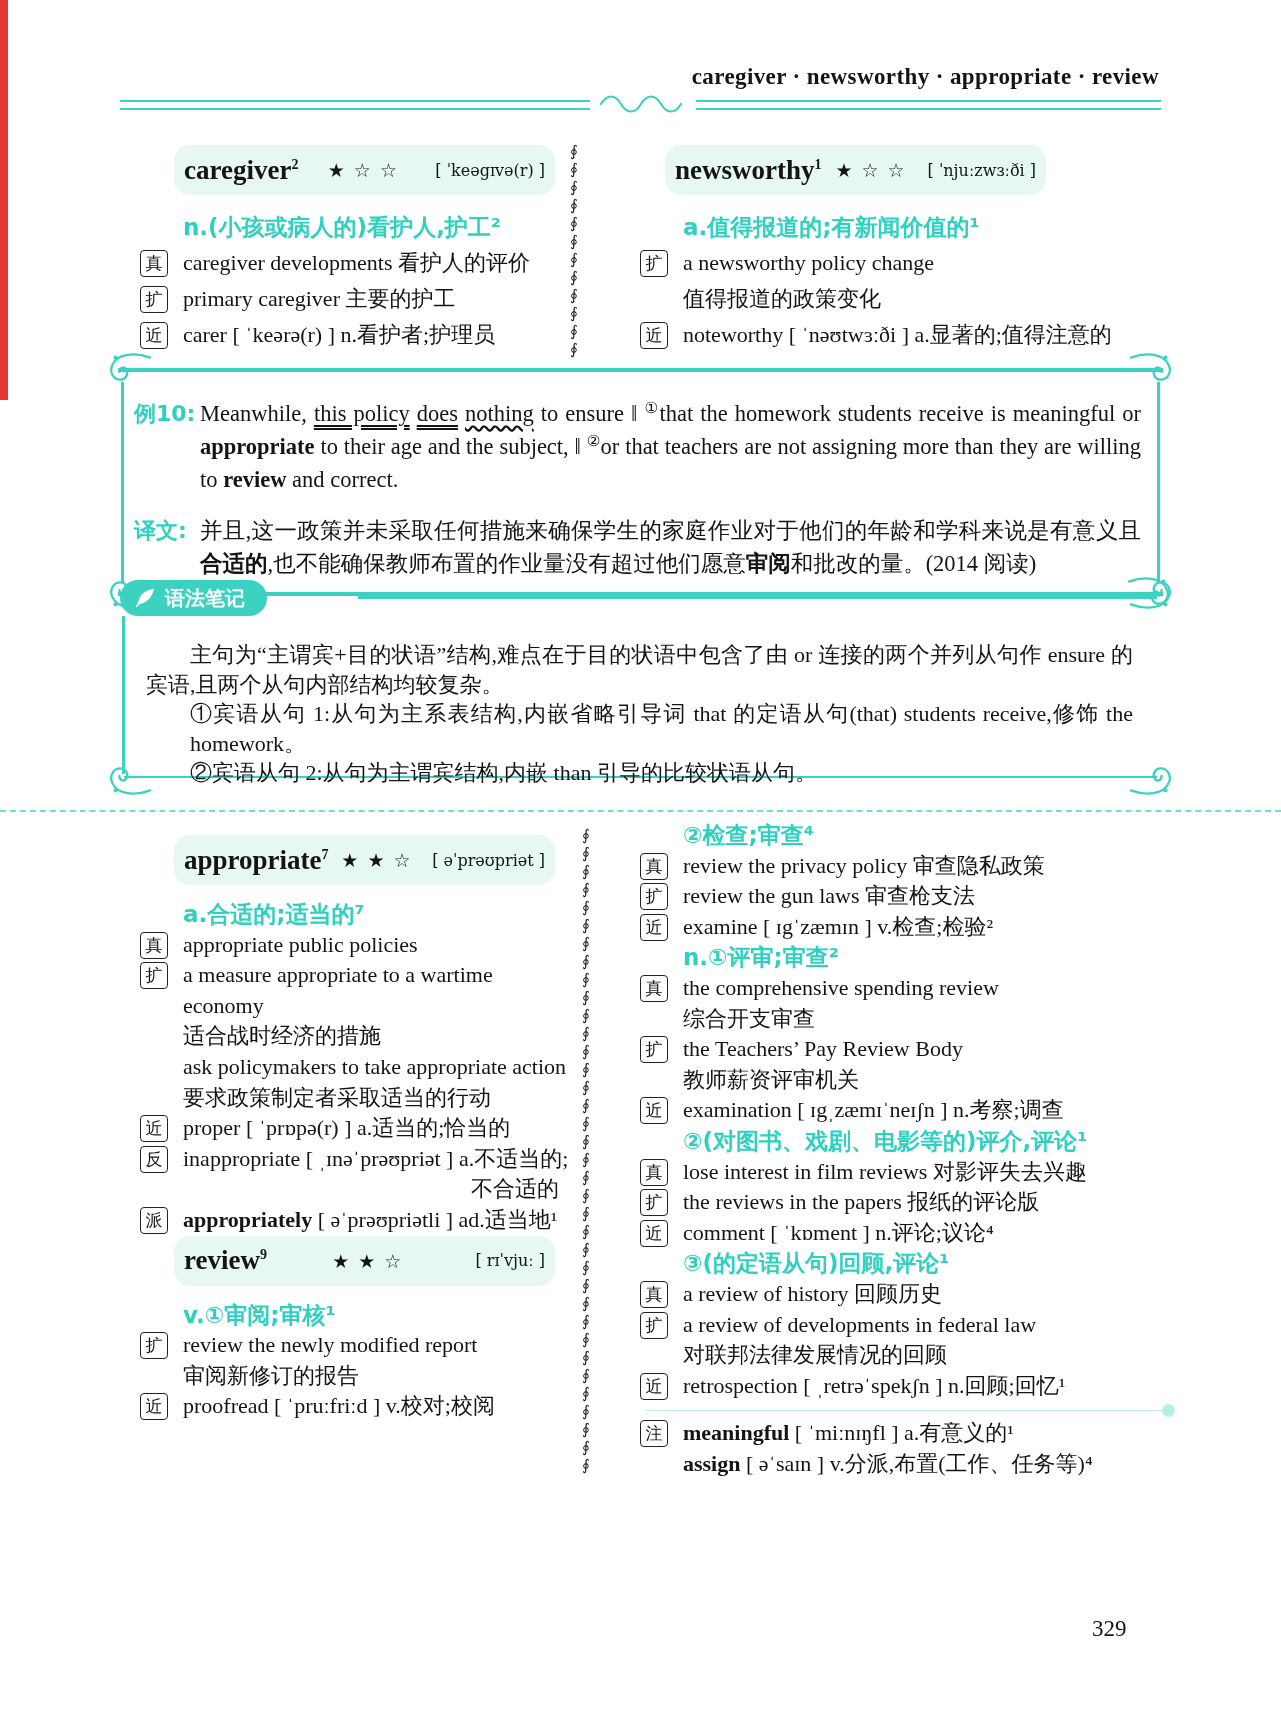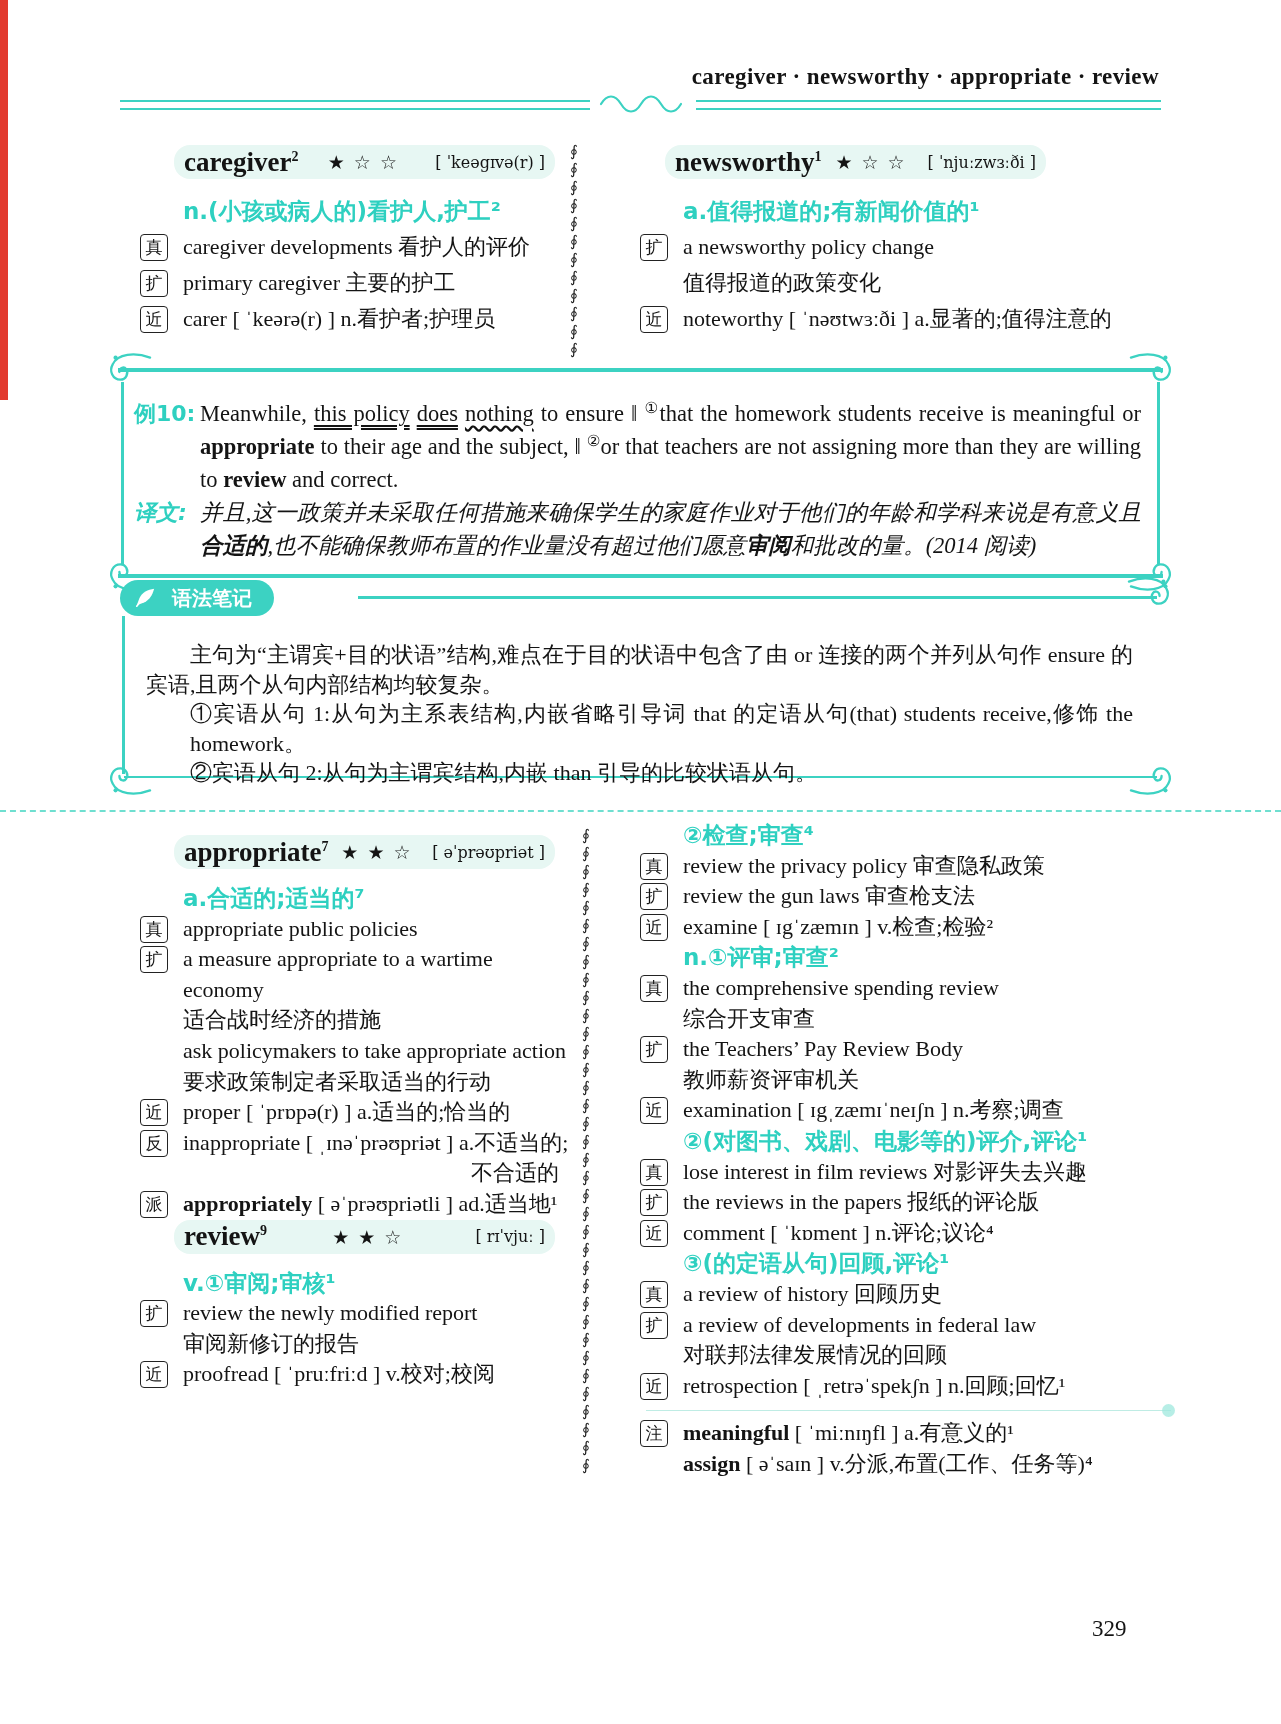--- a/index.html
+++ b/index.html
@@ -13,21 +13,21 @@
   .header-title{position:absolute;top:64px;right:122px;font-size:23px;font-weight:bold;letter-spacing:.4px;}
   .header-rule{position:absolute;top:100px;left:120px;width:1041px;height:6px;
                border-top:2px solid #3cd2c2;border-bottom:2px solid #3cd2c2;}
   .header-wave{position:absolute;top:-8px;left:470px;background:#fff;padding:0 8px;line-height:0;}
 
   
   .colsep{position:absolute;color:#1c1c1c;font-family:"DejaVu Sans",sans-serif;
           font-size:15px;line-height:18px;white-space:pre;text-align:center;}
 
   
-  .entry-head{height:34px;background:#e7f7f3;border-radius:16px;display:flex;align-items:center;
+  .entry-head{height:50px;background:#e7f7f3;border-radius:16px;display:flex;align-items:center;
               justify-content:space-between;padding:0 10px;box-sizing:border-box;}
   .entry-head .word{font-size:27px;font-weight:bold;white-space:nowrap;}
   .entry-head .word sup{font-size:14px;font-weight:bold;}
   .entry-head .stars{font-size:19px;letter-spacing:9px;font-family:"DejaVu Sans",sans-serif;white-space:nowrap;}
   .entry-head .ipa{font-size:16px;font-family:"DejaVu Serif",serif;white-space:nowrap;}
 
   
   .rows{margin-top:14px;}
   .row{display:flex;align-items:flex-start;font-size:22px;line-height:36px;}
   .tight .row{line-height:30.6px;}
@@ -56,21 +56,21 @@
   
   .curl{position:absolute;width:46px;height:38px;line-height:0;}
   .curl.tl{left:-12px;top:-22px;}
   .curl.tr{right:-12px;top:-22px;transform:scaleX(-1);}
   .curl.bl{left:-12px;bottom:-20px;transform:scaleY(-1);}
   .curl.br{right:-12px;bottom:-20px;transform:scale(-1,-1);}
 
   
   .grammar{position:absolute;left:118px;top:580px;width:1045px;height:198px;box-sizing:border-box;}
   .g-tab{position:absolute;top:0;left:2px;height:36px;background:#3cd2c2;border-radius:18px;color:#fff;
-         display:flex;align-items:center;gap:16px;padding:0 22px 0 14px;
+         display:flex;align-items:center;gap:9px;padding:0 22px 0 14px;
          font-family:"DejaVu Sans",sans-serif;font-size:20px;font-weight:bold;z-index:2;}
   .g-topline{position:absolute;top:16px;left:240px;right:6px;height:2.5px;background:#3cd2c2;}
   .g-leftbar{position:absolute;left:4px;top:36px;bottom:4px;width:3px;background:#3cd2c2;}
   .g-bottomline{position:absolute;left:6px;right:6px;bottom:0;height:2.5px;background:#3cd2c2;}
   .g-content{position:absolute;top:44px;left:28px;right:30px;font-size:22px;line-height:29.5px;text-align:justify;margin-top:16px;}
   .g-p1{text-indent:2em;}
   .g-item{margin-left:2em;}
 
   .dashed{position:absolute;top:810px;left:0;width:1281px;border-top:2.5px dashed #6fdfd0;}
 
@@ -190,21 +190,21 @@
         </svg></span>
     <span class="curl br"><svg viewBox="0 0 48 40">
           <path d="M46 8 C30 2 12 4 7 15 C3 22 7 31 15 31 C21 31 24 24 21 20 C19 17 14 18 14 23" fill="none" stroke="#3cd2c2" stroke-width="2.4" stroke-linecap="round"></path>
           <circle cx="10" cy="8" r="2.2" fill="#3cd2c2"></circle>
         </svg></span>
 
     <div class="ex-line">
       <span class="ex-label">例10:</span>
       <span class="ex-text"><span>Meanwhile, </span><span class="seg-dunder">this policy</span><span> </span><span class="seg-dunder">does</span><span> </span><span class="seg-wavy">nothing</span><span> to ensure ‖ </span><span class="seg-sup">①</span><span>that the homework students receive is meaningful or </span><span class="seg-bold">appropriate</span><span> to their age and the subject, ‖ </span><span class="seg-sup">②</span><span>or that teachers are not assigning more than they are willing to </span><span class="seg-bold">review</span><span> and correct.</span></span>
     </div>
-    <div class="ex-line" style="margin-top:0;font-style:italic;">
+    <div class="ex-line" style="margin-top:18px;">
       <span class="ex-label">译文:</span>
       <span class="ex-text"><span>并且,这一政策并未采取任何措施来确保学生的家庭作业对于他们的年龄和学科来说是有意义且</span><span class="seg-bold">合适的</span><span>,也不能确保教师布置的作业量没有超过他们愿意</span><span class="seg-bold">审阅</span><span>和批改的量。(2014 阅读)</span></span>
     </div>
   </div>
 
   <div class="grammar">
     <div class="g-tab">
       <span style="line-height:0;">
         <svg width="22" height="22" viewBox="0 0 24 24">
             <path d="M22 2 C15 3 9 6 6 12 L3 20 L11 17 C17 14 20 9 22 2 Z" fill="#ffffff"></path>

